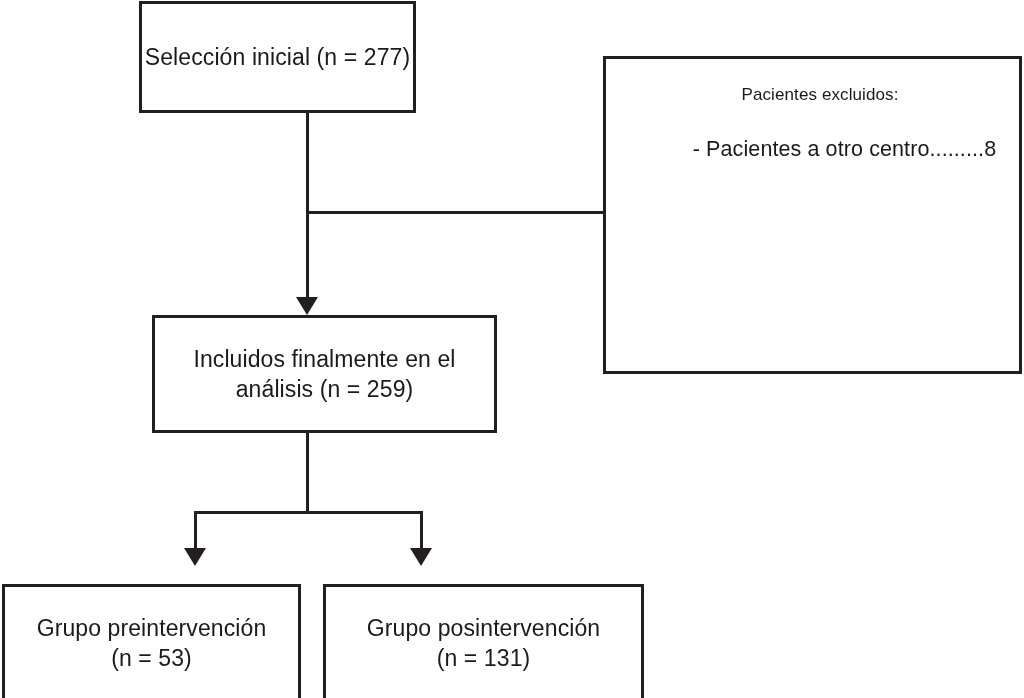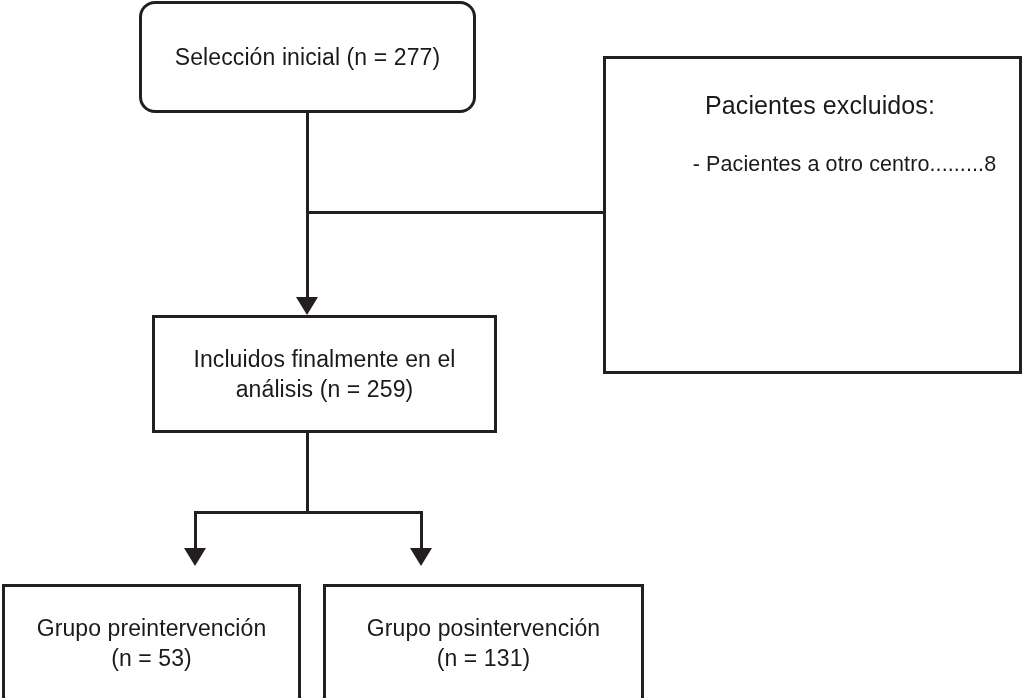--- a/index.html
+++ b/index.html
@@ -28,23 +28,22 @@
   }
   .box-text {
     font-size: 23px;
     line-height: 1.32;
     letter-spacing: 0.1px;
     white-space: pre-line;
   }
   #box-screening {
     left: 139px;
     top: 1px;
-    width: 337px;
+    width: 277px;
     height: 112px;
-    border-radius: 16px;
   }
   #box-included {
     left: 128px;
     top: 315px;
     width: 345px;
     height: 118px;
     margin-left: 24px;
   }
   #box-excluded {
     left: 603px;
@@ -60,22 +59,22 @@
     width: 299px;
     height: 118px;
   }
   #box-pos {
     left: 323px;
     top: 584px;
     width: 321px;
     height: 118px;
   }
   .excl-title {
-    font-size: 25px;
-    margin: 12px 0 28px 15px;
+    font-size: 17px;
+    margin: 6px 0 28px 15px;
     letter-spacing: 0.1px;
   }
   .excl-list {
     margin: 0;
     padding: 0 0 0 64px;
     list-style: none;
   }
   .excl-item {
     font-size: 21.5px;
     line-height: 1.51;

